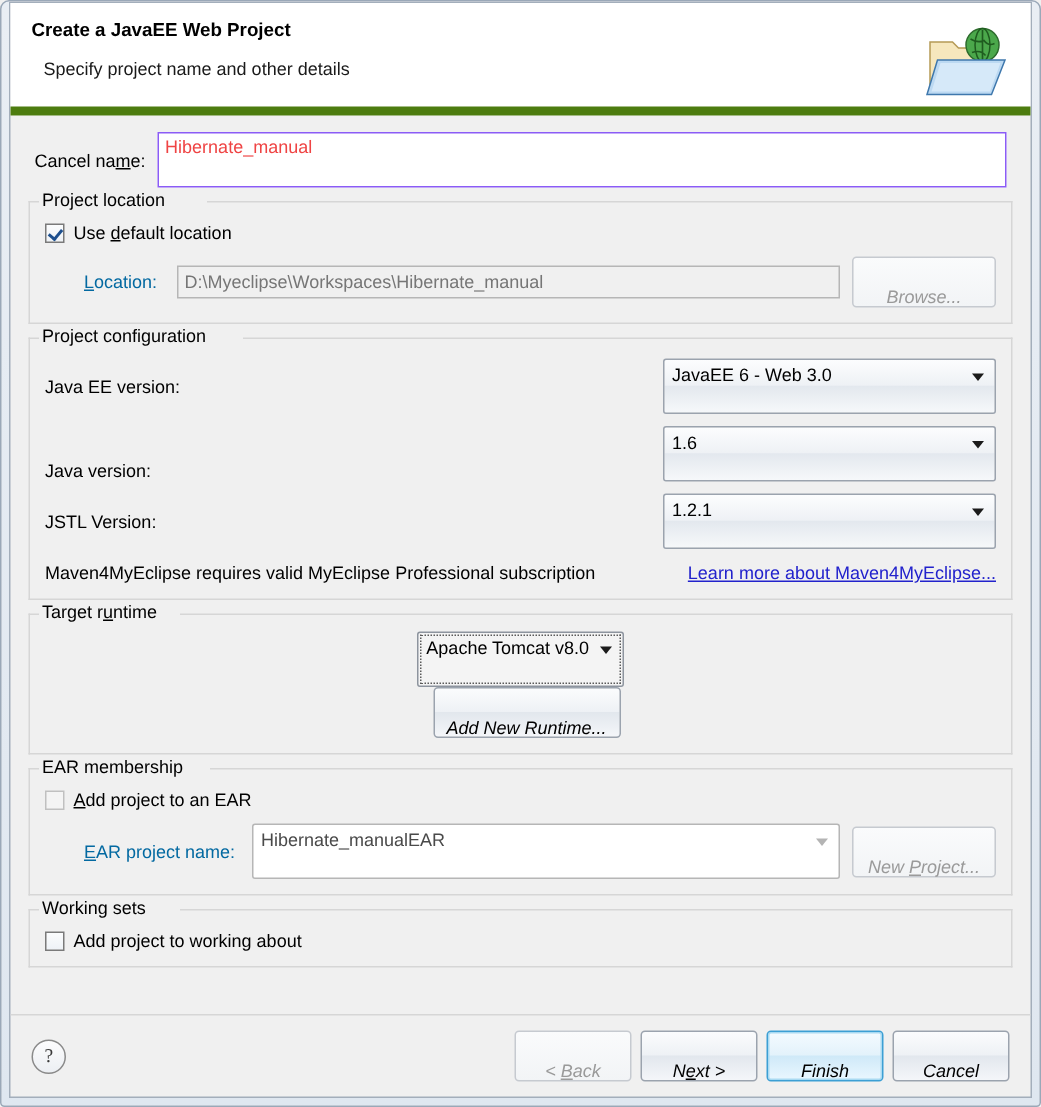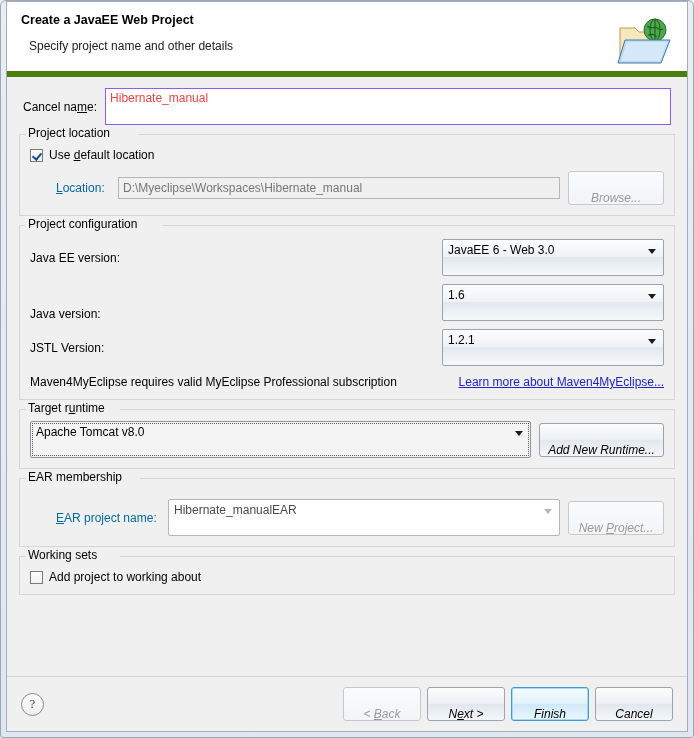--- a/index.html
+++ b/index.html
@@ -417,34 +417,38 @@
         <div class="row" style="margin-top:9px;">
           <span class="lbl" style="flex:1 1 auto;">Maven4MyEclipse requires valid MyEclipse Professional subscription</span>
           <span class="link">Learn more about Maven4MyEclipse...</span>
         </div>
       </div>
 
       <div class="group t1" style="padding-top:12px;">
         <span class="gtitle"><span>Target r</span><u class="mn">u</u><span>ntime</span></span>
         <span class="gline-right" style="left:100px;"></span>
 
-        <div class="row" style="margin-top:0px;">
+        <div class="row" style="margin-top:0px;flex-direction:column;">
           <div class="combo focus" style="flex:1 1 auto;">
             <span class="focusring"></span>
             <span>Apache Tomcat v8.0</span>
             <span class="arrow"></span>
           </div>
           <div class="btn" style="margin-left:8px; width:125px;">Add New Runtime...</div>
         </div>
       </div>
 
       <div class="group t1" style="padding-top:12px;">
         <span class="gtitle">EAR membership</span>
         <span class="gline-right" style="left:120px;"></span>
 
+        <div class="row" style="margin-top:2px;">
+          <span class="cb dim"></span>
+          <span class="lbl"><span></span><u class="mn">A</u><span>dd project to an EAR</span></span>
+        </div>
 
         <div class="row" style="margin-top:9px;">
           <span class="lbl dim" style="width:112px;"><span></span><u class="mn">E</u><span>AR project name:</span></span>
           <div class="combo white" style="flex:1 1 auto; color:#4a4a4a;">
             <span>Hibernate_manualEAR</span>
             <span class="arrow" style="border-top-color:#b4b4b4;"></span>
           </div>
           <div class="btn dim" style="margin-left:8px; width:96px;"><span>New </span><u class="mn">P</u><span>roject...</span></div>
         </div>
       </div>

